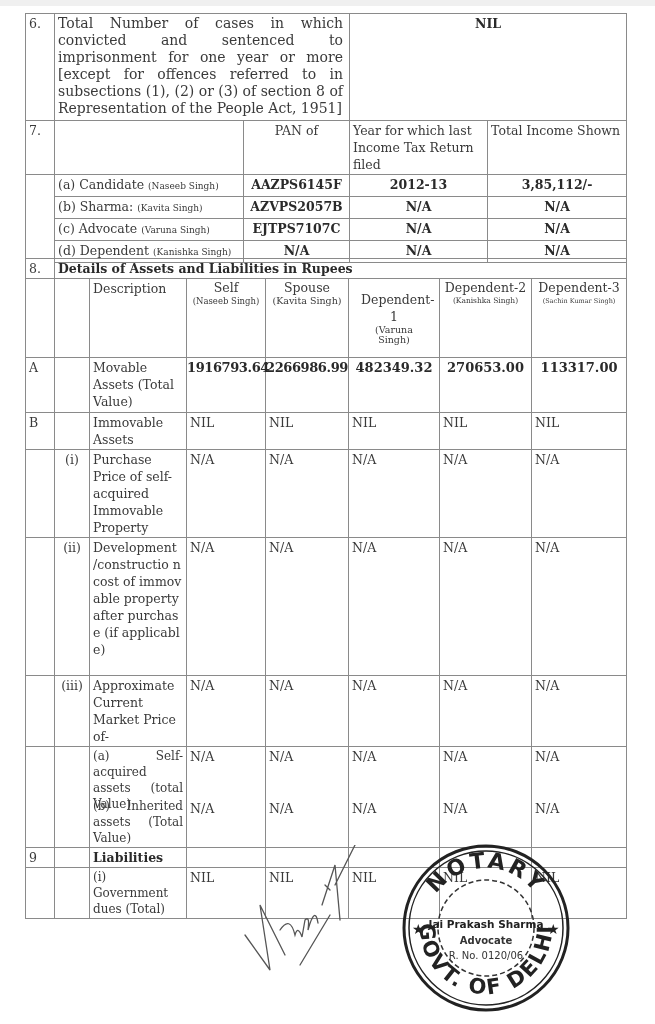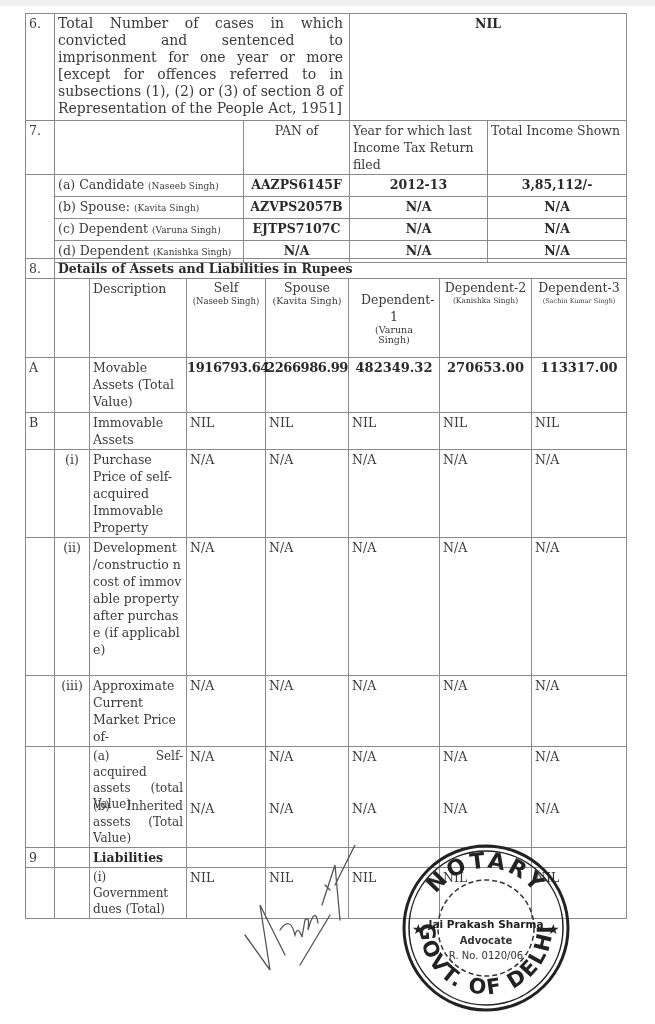--- a/index.html
+++ b/index.html
@@ -49,28 +49,28 @@
   </tr>
   <tr>
     <td style="border-bottom:none"></td>
     <td><span>(a) Candidate</span> <span class="name">(Naseeb Singh)</span></td>
     <td class="c b">AAZPS6145F</td>
     <td class="c b">2012-13</td>
     <td class="c b">3,85,112/-</td>
   </tr>
   <tr>
     <td style="border-top:none;border-bottom:none"></td>
-    <td><span>(b) Spouse:</span> <span class="name">(Kavita Singh)</span></td>
+    <td><span>(b) Sharma:</span> <span class="name">(Kavita Singh)</span></td>
     <td class="c b">AZVPS2057B</td>
     <td class="c b">N/A</td>
     <td class="c b">N/A</td>
   </tr>
   <tr>
     <td style="border-top:none;border-bottom:none"></td>
-    <td><span>(c) Dependent</span> <span class="name">(Varuna Singh)</span></td>
+    <td><span>(c) Advocate</span> <span class="name">(Varuna Singh)</span></td>
     <td class="c b">EJTPS7107C</td>
     <td class="c b">N/A</td>
     <td class="c b">N/A</td>
   </tr>
   <tr>
     <td style="border-top:none;border-bottom:none"></td>
     <td><span>(d) Dependent</span> <span class="name">(Kanishka Singh)</span></td>
     <td class="c b">N/A</td>
     <td class="c b">N/A</td>
     <td class="c b">N/A</td>

